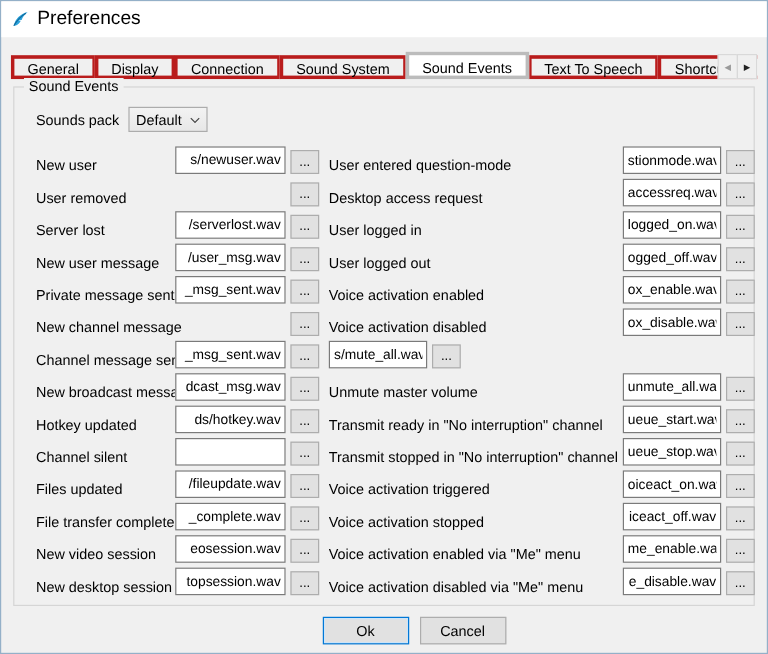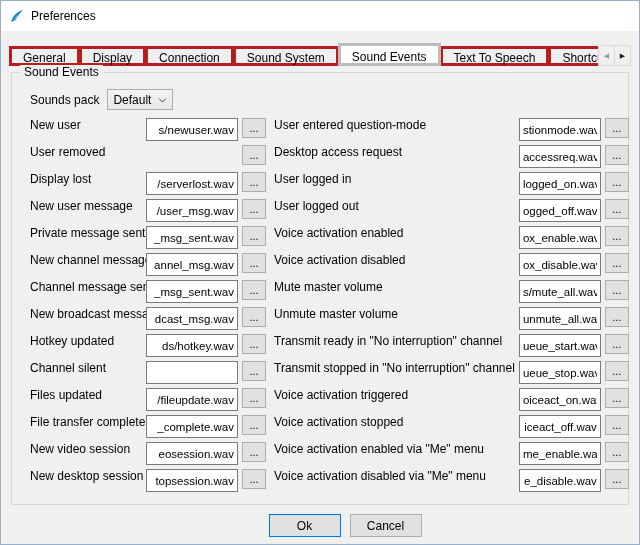--- a/index.html
+++ b/index.html
@@ -2,21 +2,21 @@
 <html><head>
 <meta charset="utf-8">
 <style>
   html,body{margin:0;padding:0;background:#c8c8c8;}
   .window{
     width:640px;height:545px;box-sizing:border-box;position:relative;overflow:hidden;
     border:1px solid #94b0c8;background:#f0f0f0;
     font-family:"Liberation Sans",sans-serif;font-size:12px;color:#000;
   }
   .titlebar{height:30px;background:#ffffff;display:flex;align-items:center;padding:0 8px;gap:6px;}
-  .titlebar .title{font-size:12px;}
+  .titlebar .title{font-size:16px;}
   .app-icon{width:16px;height:16px;display:inline-flex;}
 
   .tabbar{position:relative;margin:12px 8px 0 8px;height:23px;overflow:hidden;}
   .tabstrip{display:flex;align-items:flex-end;height:23px;flex-wrap:nowrap;white-space:nowrap;}
   .tab{
     box-sizing:border-box;height:20px;padding:3px 11px;background:#f0f0f0;
     border:3px solid #b91c1c;margin-right:-1px;line-height:13px;cursor:default;
   }
   .tab.active{
     height:23px;padding-top:5px;background:#ffffff;border-color:#bcbcbc;
@@ -37,21 +37,21 @@
 
   .packrow{display:flex;align-items:center;gap:8px;margin:0 0 8px 8px;height:21px;}
   .combo{
     box-sizing:border-box;width:66px;height:21px;border:1px solid #acacac;
     background:linear-gradient(#f3f3f3,#e7e7e7);
     display:flex;align-items:center;justify-content:space-between;padding:0 5px;cursor:default;
   }
   .combo-arrow{display:inline-flex;margin-top:1px;}
 
   .rows{display:grid;grid-template-columns:236px 1fr;column-gap:8px;margin-left:8px;}
-  .event-row{display:flex;align-items:flex-start;height:27px;}
+  .event-row{display:flex;align-items:flex-end;height:27px;}
   .event-label{flex:1;white-space:nowrap;overflow:hidden;padding-right:4px;}
   .event-input{
     box-sizing:border-box;flex:none;width:92px;height:23px;border:1px solid #7a7a7a;
     background:#fff;font:11.5px "Liberation Sans",sans-serif;padding:1px 3px;text-align:right;
   }
   #right-col .event-input{width:82px;}
   .browse-btn{
     flex:none;width:24px;height:20px;margin-left:4px;border:1px solid #adadad;background:#e1e1e1;
     font:11px "Liberation Sans",sans-serif;line-height:1;padding:0;cursor:default;
   }
@@ -119,37 +119,36 @@
           <div class="event-row">
             <span class="event-label">New user</span>
             <input type="text" class="event-input" value="s/newuser.wav" style="">
             <button class="browse-btn">...</button>
           </div>
           <div class="event-row">
             <span class="event-label">User removed</span>
             <button class="browse-btn">...</button>
           </div>
           <div class="event-row">
-            <span class="event-label">Display lost</span>
+            <span class="event-label">Server lost</span>
             <input type="text" class="event-input" value="/serverlost.wav" style="">
             <button class="browse-btn">...</button>
           </div>
           <div class="event-row">
             <span class="event-label">New user message</span>
             <input type="text" class="event-input" value="/user_msg.wav" style="">
             <button class="browse-btn">...</button>
           </div>
           <div class="event-row">
             <span class="event-label">Private message sent</span>
             <input type="text" class="event-input" value="_msg_sent.wav" style="">
             <button class="browse-btn">...</button>
           </div>
           <div class="event-row">
             <span class="event-label">New channel message</span>
-            <input type="text" class="event-input" value="annel_msg.wav" style="">
             <button class="browse-btn">...</button>
           </div>
           <div class="event-row">
             <span class="event-label">Channel message sent</span>
             <input type="text" class="event-input" value="_msg_sent.wav" style="">
             <button class="browse-btn">...</button>
           </div>
           <div class="event-row">
             <span class="event-label">New broadcast message</span>
             <input type="text" class="event-input" value="dcast_msg.wav" style="">
@@ -211,21 +210,20 @@
             <span class="event-label">Voice activation enabled</span>
             <input type="text" class="event-input" value="ox_enable.wav" style="">
             <button class="browse-btn">...</button>
           </div>
           <div class="event-row">
             <span class="event-label">Voice activation disabled</span>
             <input type="text" class="event-input" value="ox_disable.wav" style="">
             <button class="browse-btn">...</button>
           </div>
           <div class="event-row">
-            <span class="event-label">Mute master volume</span>
             <input type="text" class="event-input" value="s/mute_all.wav" style="">
             <button class="browse-btn">...</button>
           </div>
           <div class="event-row">
             <span class="event-label">Unmute master volume</span>
             <input type="text" class="event-input" value="unmute_all.wav" style="">
             <button class="browse-btn">...</button>
           </div>
           <div class="event-row">
             <span class="event-label">Transmit ready in "No interruption" channel</span>

